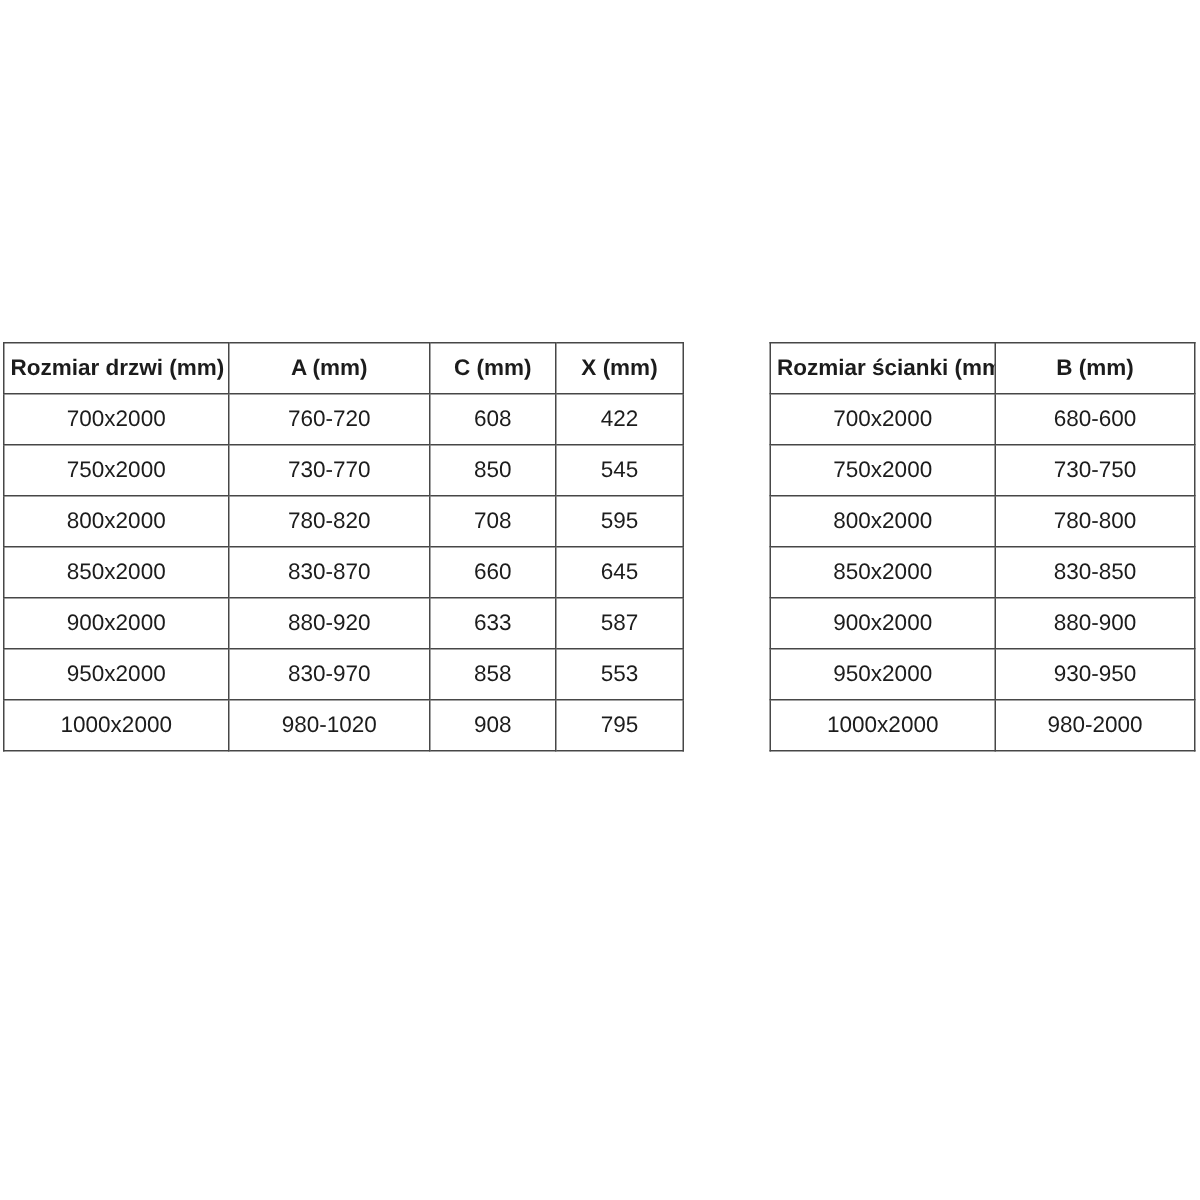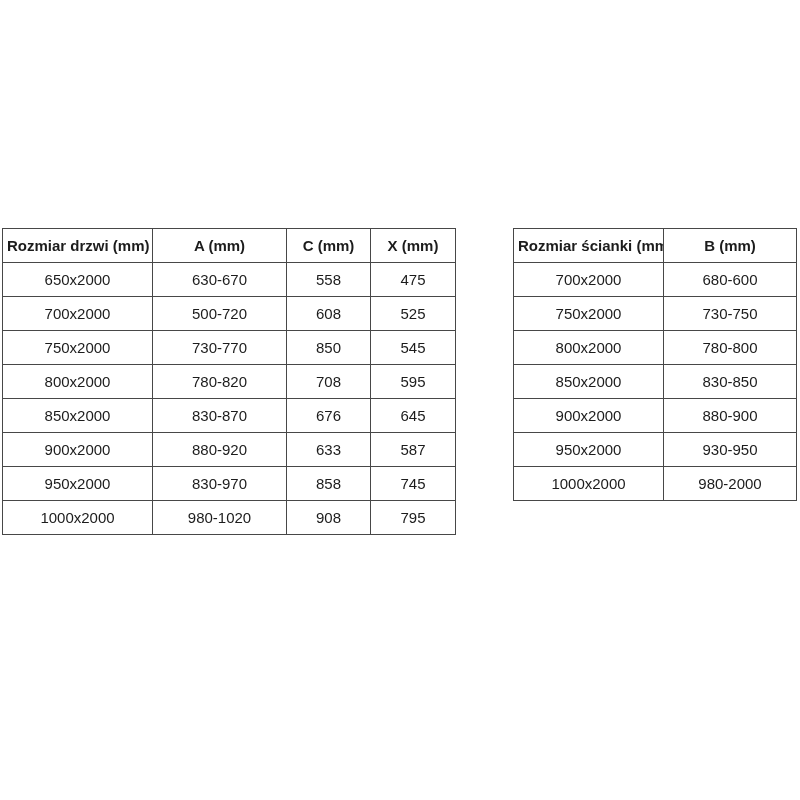--- a/index.html
+++ b/index.html
@@ -71,60 +71,54 @@
     <thead>
         <tr>
           <th>Rozmiar drzwi (mm)</th>
           <th>A (mm)</th>
           <th>C (mm)</th>
           <th>X (mm)</th>
         </tr>
       </thead>
     <tbody>
         <tr>
-          <td>650x2000</td>
-          <td>630-670</td>
-          <td>558</td>
-          <td>475</td>
-        </tr>
-        <tr>
           <td>700x2000</td>
-          <td>500-720</td>
+          <td>760-720</td>
           <td>608</td>
-          <td>525</td>
+          <td>422</td>
         </tr>
         <tr>
           <td>750x2000</td>
           <td>730-770</td>
           <td>850</td>
           <td>545</td>
         </tr>
         <tr>
           <td>800x2000</td>
           <td>780-820</td>
           <td>708</td>
           <td>595</td>
         </tr>
         <tr>
           <td>850x2000</td>
           <td>830-870</td>
-          <td>676</td>
+          <td>660</td>
           <td>645</td>
         </tr>
         <tr>
           <td>900x2000</td>
           <td>880-920</td>
           <td>633</td>
           <td>587</td>
         </tr>
         <tr>
           <td>950x2000</td>
           <td>830-970</td>
           <td>858</td>
-          <td>745</td>
+          <td>553</td>
         </tr>
         <tr>
           <td>1000x2000</td>
           <td>980-1020</td>
           <td>908</td>
           <td>795</td>
         </tr>
       </tbody>
   </table>
 

